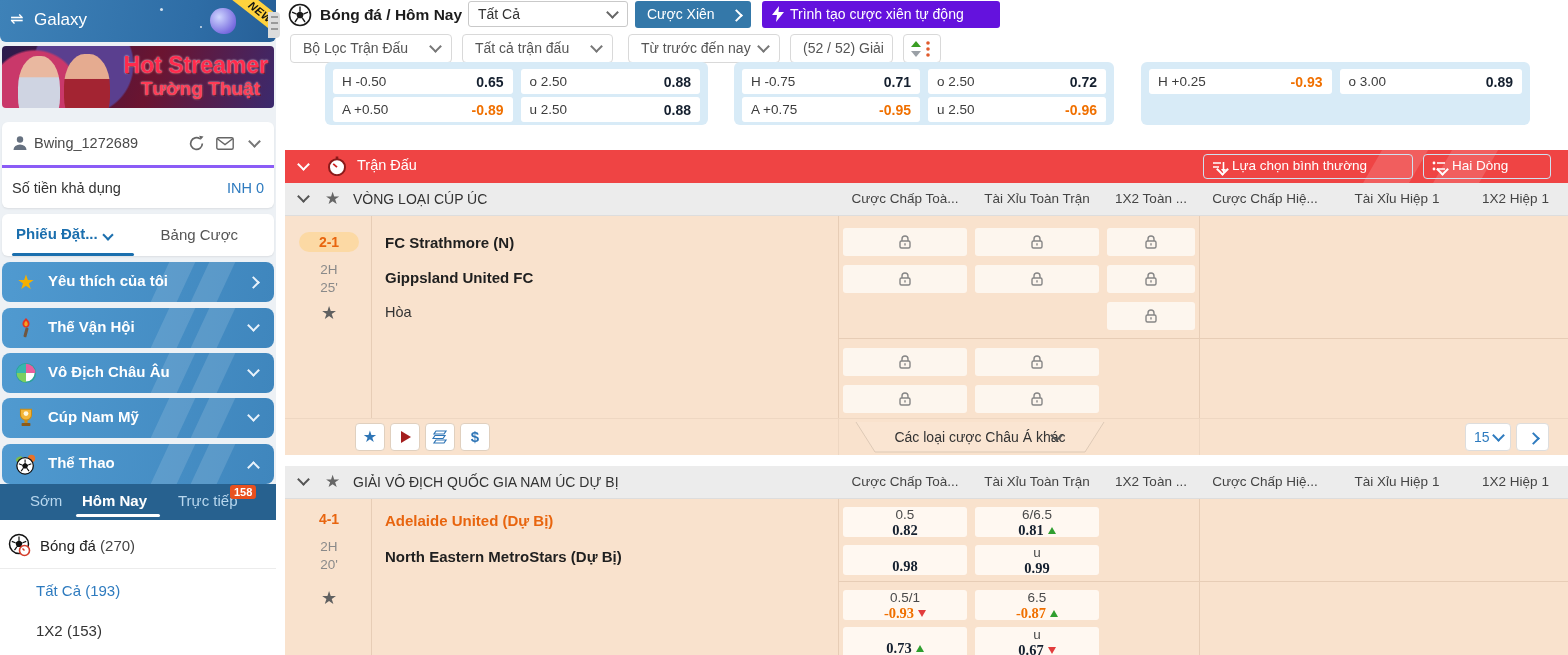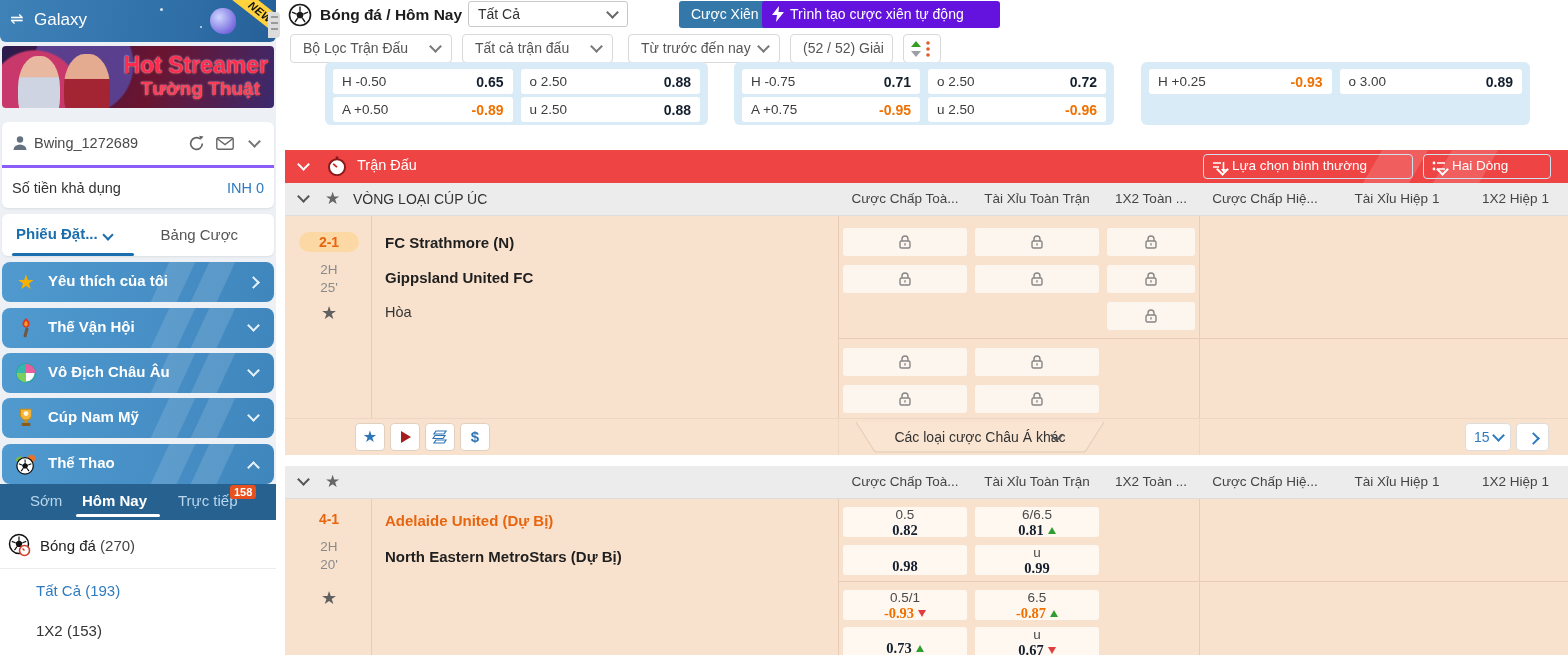--- a/index.html
+++ b/index.html
@@ -55,21 +55,21 @@
   .sport-sep{position:absolute;left:0;top:48px;width:276px;height:1px;background:#ececec;}
   .filter-item{position:absolute;left:36px;font-size:15px;white-space:nowrap;}
 
   
   #main{position:absolute;left:285px;top:0;width:1283px;height:655px;}
   #topbar{position:absolute;left:0;top:0;width:1283px;height:30px;}
   .tb-title{position:absolute;left:35px;top:6px;font-weight:bold;font-size:15.5px;color:#1c1c1c;}
   .tb-select{position:absolute;left:183px;top:1px;width:160px;height:26px;border:1px solid #c9c9c9;border-radius:3px;background:#fff;box-sizing:border-box;}
   .tb-select .val{position:absolute;left:9px;top:4px;font-size:14px;color:#333;}
   .tb-select .chev{position:absolute;right:10px;top:9px;color:#666;}
-  .btn-parlay{position:absolute;left:350px;top:1px;width:116px;height:27px;background:#3478a9;border-radius:3px;color:#fff;margin-left:44px;}
+  .btn-parlay{position:absolute;left:350px;top:1px;width:116px;height:27px;background:#3478a9;border-radius:3px;color:#fff;}
   .btn-parlay .t{position:absolute;left:12px;top:5px;font-size:14px;}
   .btn-parlay .chev{position:absolute;right:10px;top:10px;}
   .btn-auto{position:absolute;left:477px;top:1px;width:238px;height:27px;background:#6412dd;border-radius:3px;color:#fff;}
   .btn-auto .t{position:absolute;left:28px;top:5px;font-size:14px;}
   .btn-auto svg{position:absolute;left:10px;top:5px;}
   #filterbar{position:absolute;left:0;top:30px;width:1283px;height:32px;}
   .fbtn{position:absolute;top:4px;height:29px;background:#fff;border:1px solid #d9d9d9;border-radius:4px;box-sizing:border-box;color:#555;font-size:14px;}
   .fbtn .t{position:absolute;left:12px;top:5px;white-space:nowrap;}
   .fbtn .chev{position:absolute;right:11px;top:10px;color:#777;}
 
@@ -540,20 +540,21 @@
           <span class="chev down"></span>
         </div>
       <div class="pgnext">
           <span class="chev right"></span>
         </div>
     </div>
 
     <div class="thead" style="top:466px;">
       <span class="chev down"></span>
       <span class="star">★</span>
+      <span class="league">GIẢI VÔ ĐỊCH QUỐC GIA NAM ÚC DỰ BỊ</span>
       <span class="colhdr c1">Cược Chấp Toà...</span>
       <span class="colhdr c2">Tài Xỉu Toàn Trận</span>
       <span class="colhdr c3">1X2 Toàn ...</span>
       <span class="colhdr c4">Cược Chấp Hiệ...</span>
       <span class="colhdr c5">Tài Xỉu Hiệp 1</span>
       <span class="colhdr c6">1X2 Hiệp 1</span>
     </div>
 
     <div class="mrow" style="top:499px;height:156px;">
       <div class="vline" style="left:86px;"></div>

